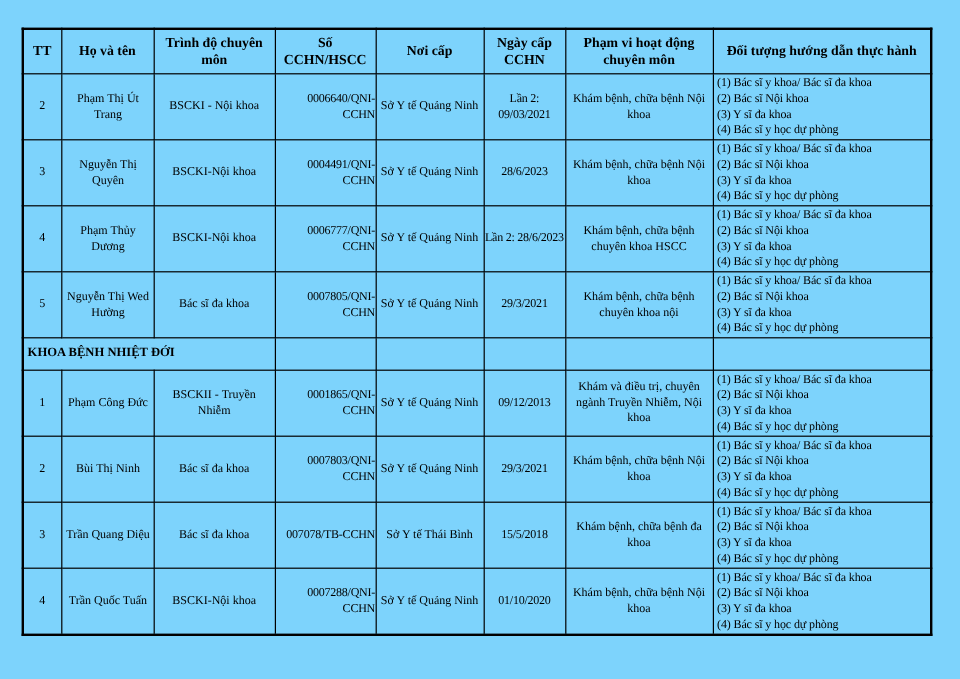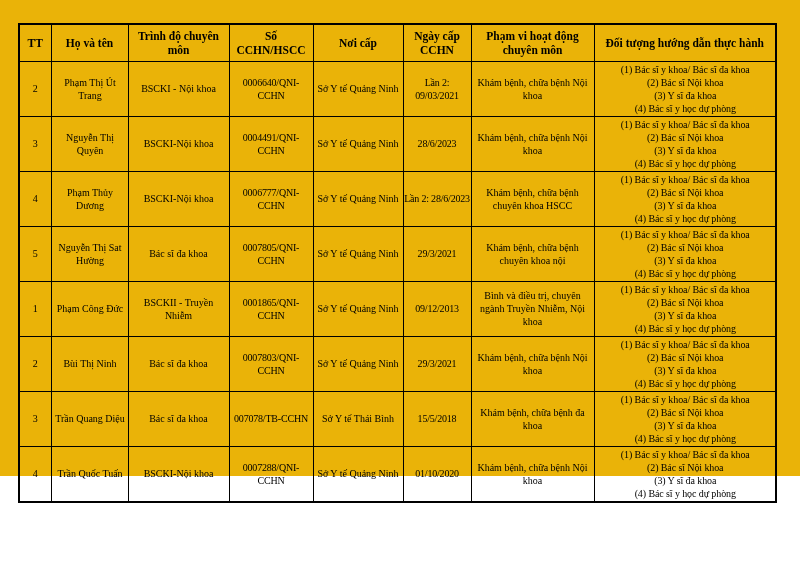--- a/index.html
+++ b/index.html
@@ -1,45 +1,45 @@
 <!DOCTYPE html>
 <html><head>
 <meta charset="utf-8">
 <style>
   html, body { margin: 0; padding: 0; background: #ffffff; }
   body {
     width: 800px; height: 566px; overflow: hidden;
     font-family: "Liberation Serif", serif; color: #000;
   }
-  .page { position: relative; width: 800px; height: 476px; background: #eab308; }
+  .page { position: relative; width: 800px; height: 566px; background: #7dd3fc; }
   table.doc {
     position: absolute; left: 18px; top: 23px;
     width: 757px; border-collapse: collapse; table-layout: fixed;
     border: 2px solid #000;
   }
   .doc th, .doc td {
     border: 1px solid #000;
     vertical-align: middle; text-align: center;
     padding: 1px 2px; box-sizing: border-box;
     overflow: hidden;
   }
   .doc thead tr { height: 37px; }
   .doc thead th {
     font-weight: bold; font-size: 11.5px; line-height: 1.22;
     white-space: pre-line; padding: 1px 1px;
   }
   .doc tbody tr.data-row { height: 55px; }
   .doc tbody td { font-size: 10px; line-height: 1.3; }
   td.cell-name { text-align: center; padding-left: 3px; font-size: 9.8px; }
-  td.cell-cert { font-size: 9.6px; padding: 0; letter-spacing: -0.2px; }
+  td.cell-cert { font-size: 9.6px; padding: 0; letter-spacing: -0.2px; text-align: right; }
   td.cell-issuer { font-size: 9.8px; padding: 0 1px; }
   td.cell-date { font-size: 9.5px; padding: 0; letter-spacing: -0.2px; white-space: pre; }
   td.cell-scope { font-size: 9.8px; padding: 0 2px; }
   td.cell-targets {
-    text-align: center; font-size: 9.4px; line-height: 1.42;
+    text-align: left; font-size: 9.4px; line-height: 1.42;
     padding: 1px 2px 1px 3px; letter-spacing: -0.1px; margin-left: 26px;
   }
   tr.section-row { height: 27px; }
   tr.section-row td.section-title {
     text-align: left; font-weight: bold; font-size: 10.5px; padding-left: 3px;
   }
 </style>
 </head>
 <body>
 
@@ -113,41 +113,49 @@
         <td class="cell-scope">Khám bệnh, chữa bệnh chuyên khoa HSCC</td>
         <td class="cell-targets">
           <div>(1) Bác sĩ y khoa/ Bác sĩ đa khoa</div>
           <div>(2) Bác sĩ Nội khoa</div>
           <div>(3) Y sĩ đa khoa</div>
           <div>(4) Bác sĩ y học dự phòng</div>
         </td>
       </tr>
       <tr class="data-row">
         <td class="cell-tt">5</td>
-        <td class="cell-name">Nguyễn Thị Sat Hường</td>
+        <td class="cell-name">Nguyễn Thị Wed Hường</td>
         <td class="cell-qualification">Bác sĩ đa khoa</td>
         <td class="cell-cert">0007805/QNI-CCHN</td>
         <td class="cell-issuer">Sở Y tế Quảng Ninh</td>
         <td class="cell-date">29/3/2021</td>
         <td class="cell-scope">Khám bệnh, chữa bệnh chuyên khoa nội</td>
         <td class="cell-targets">
           <div>(1) Bác sĩ y khoa/ Bác sĩ đa khoa</div>
           <div>(2) Bác sĩ Nội khoa</div>
           <div>(3) Y sĩ đa khoa</div>
           <div>(4) Bác sĩ y học dự phòng</div>
         </td>
+      </tr>
+      <tr class="section-row">
+        <td class="section-title" colspan="3">KHOA BỆNH NHIỆT ĐỚI</td>
+        <td></td>
+        <td></td>
+        <td></td>
+        <td></td>
+        <td></td>
       </tr>
       <tr class="data-row">
         <td class="cell-tt">1</td>
         <td class="cell-name">Phạm Công Đức</td>
         <td class="cell-qualification">BSCKII - Truyền Nhiễm</td>
         <td class="cell-cert">0001865/QNI-CCHN</td>
         <td class="cell-issuer">Sở Y tế Quảng Ninh</td>
         <td class="cell-date">09/12/2013</td>
-        <td class="cell-scope">Bình và điều trị, chuyên ngành Truyền Nhiễm, Nội khoa</td>
+        <td class="cell-scope">Khám và điều trị, chuyên ngành Truyền Nhiễm, Nội khoa</td>
         <td class="cell-targets">
           <div>(1) Bác sĩ y khoa/ Bác sĩ đa khoa</div>
           <div>(2) Bác sĩ Nội khoa</div>
           <div>(3) Y sĩ đa khoa</div>
           <div>(4) Bác sĩ y học dự phòng</div>
         </td>
       </tr>
       <tr class="data-row">
         <td class="cell-tt">2</td>
         <td class="cell-name">Bùi Thị Ninh</td>

